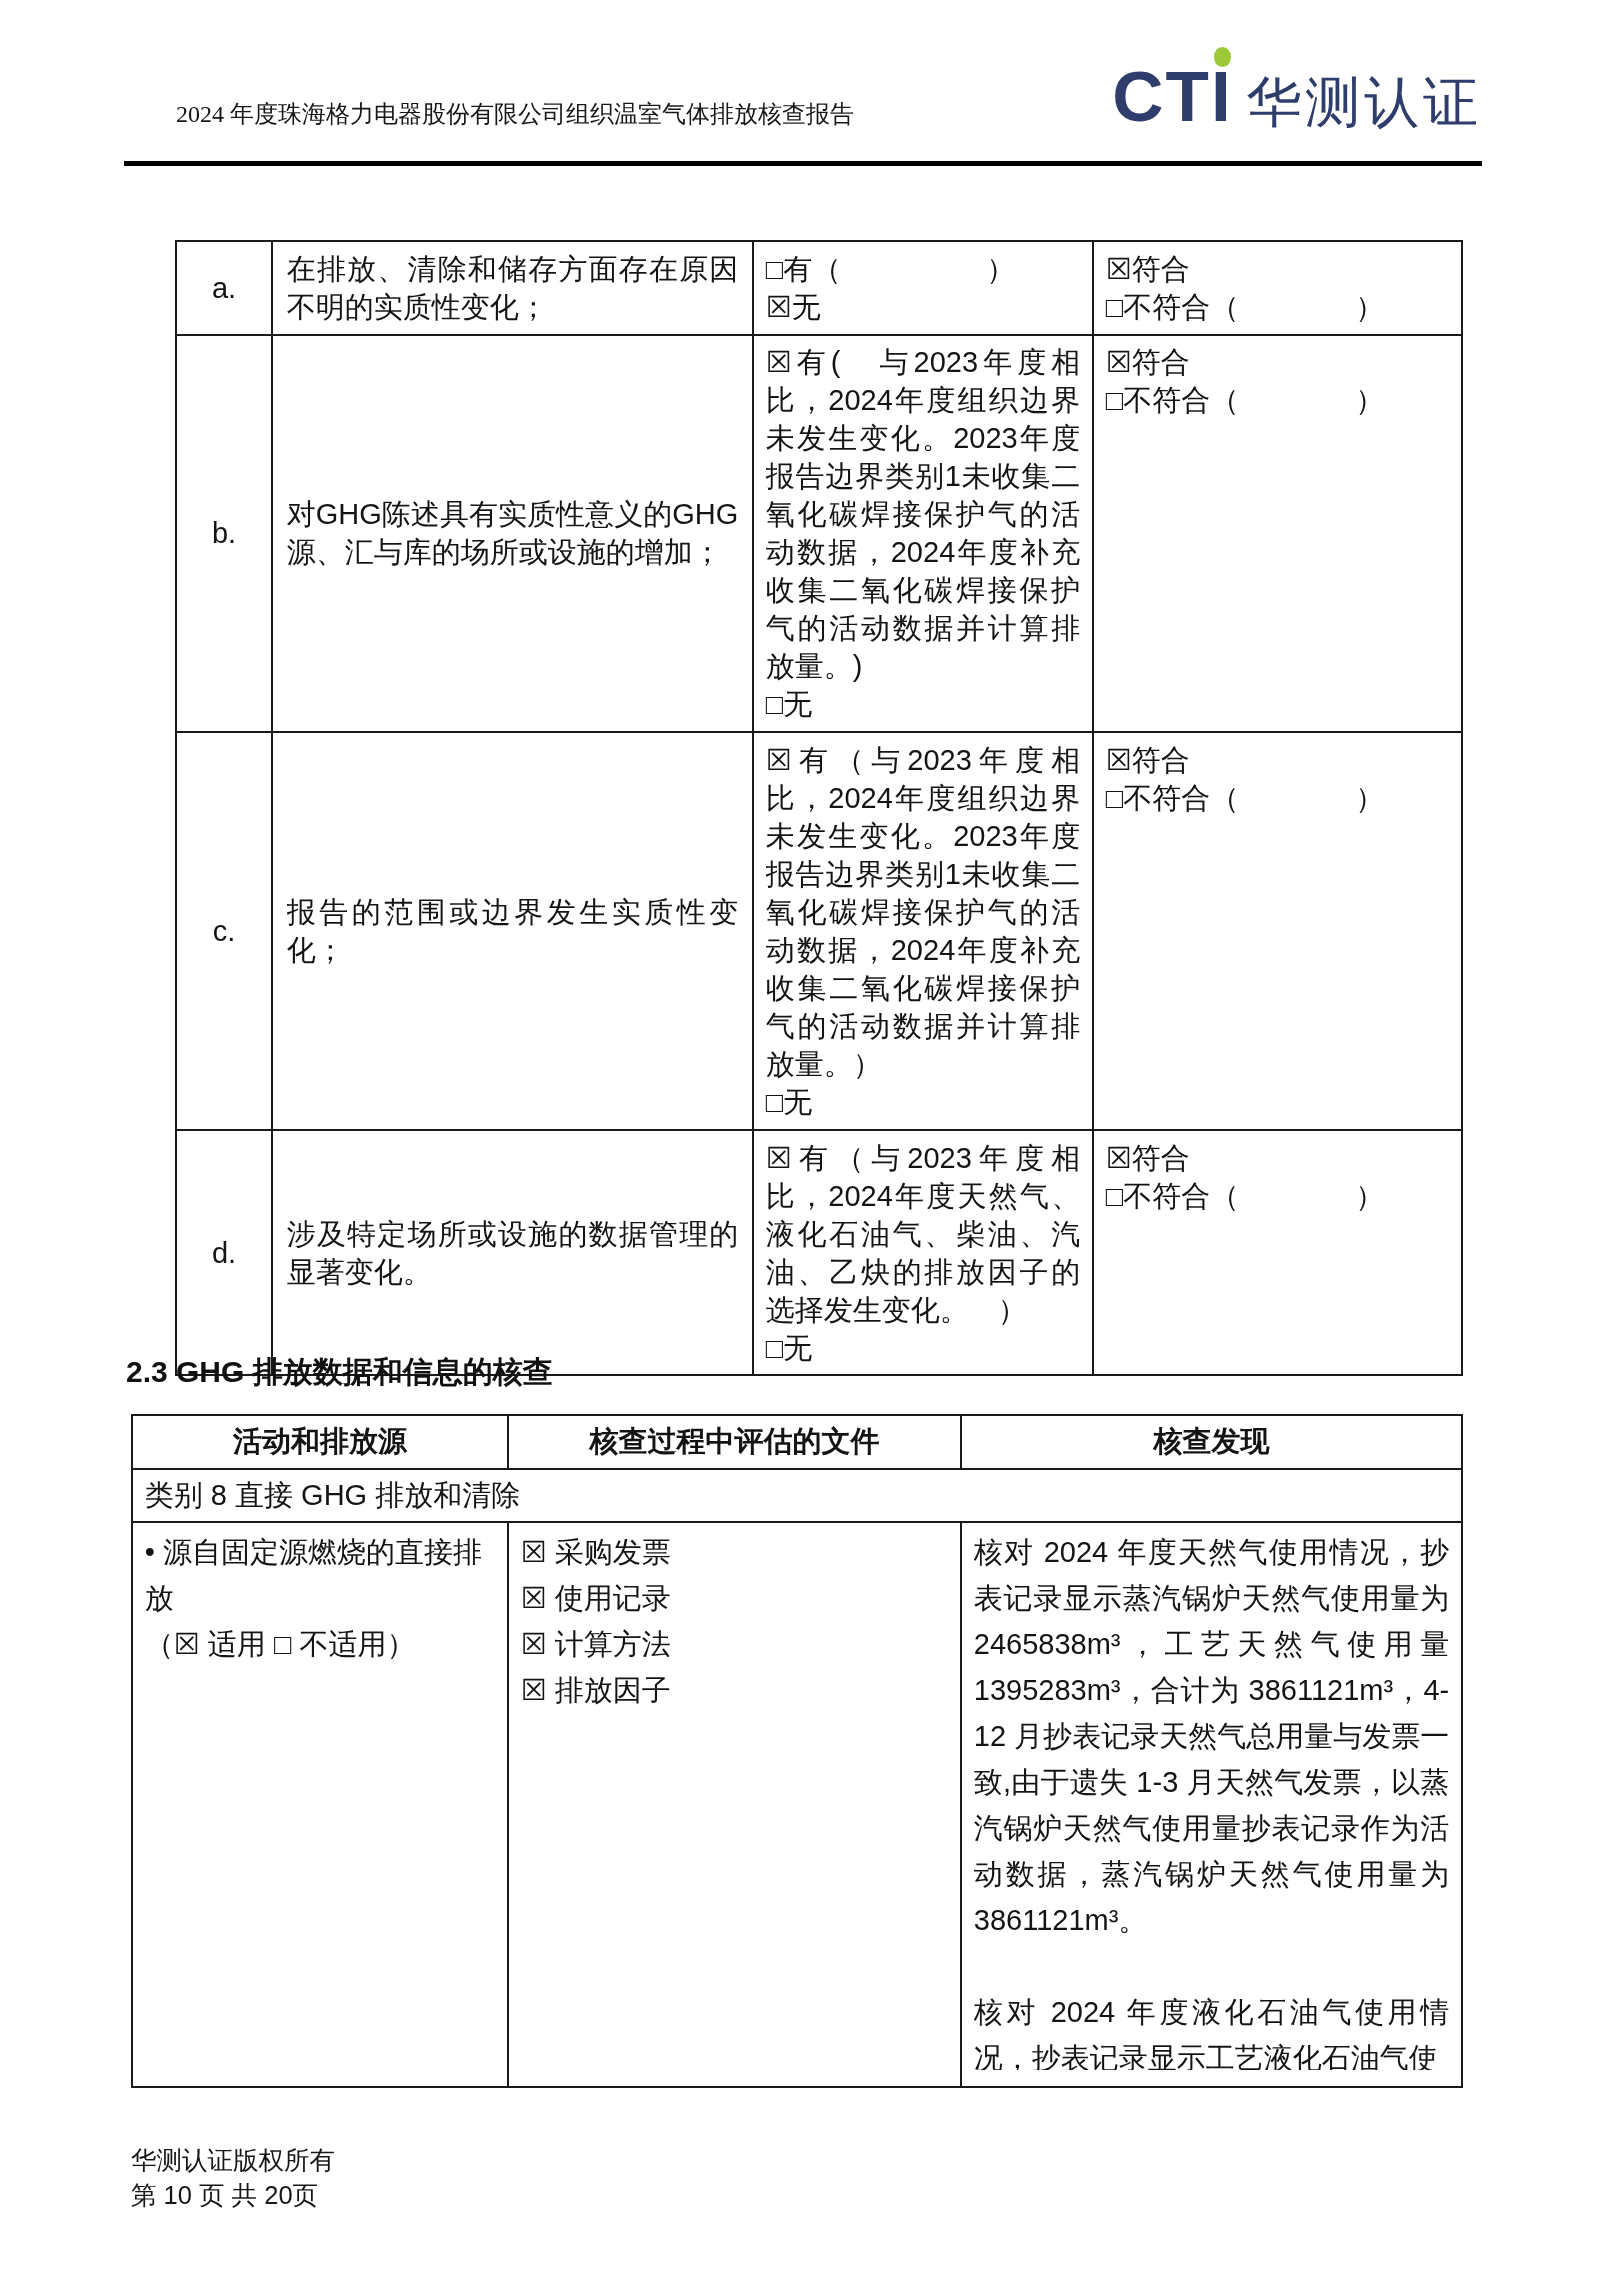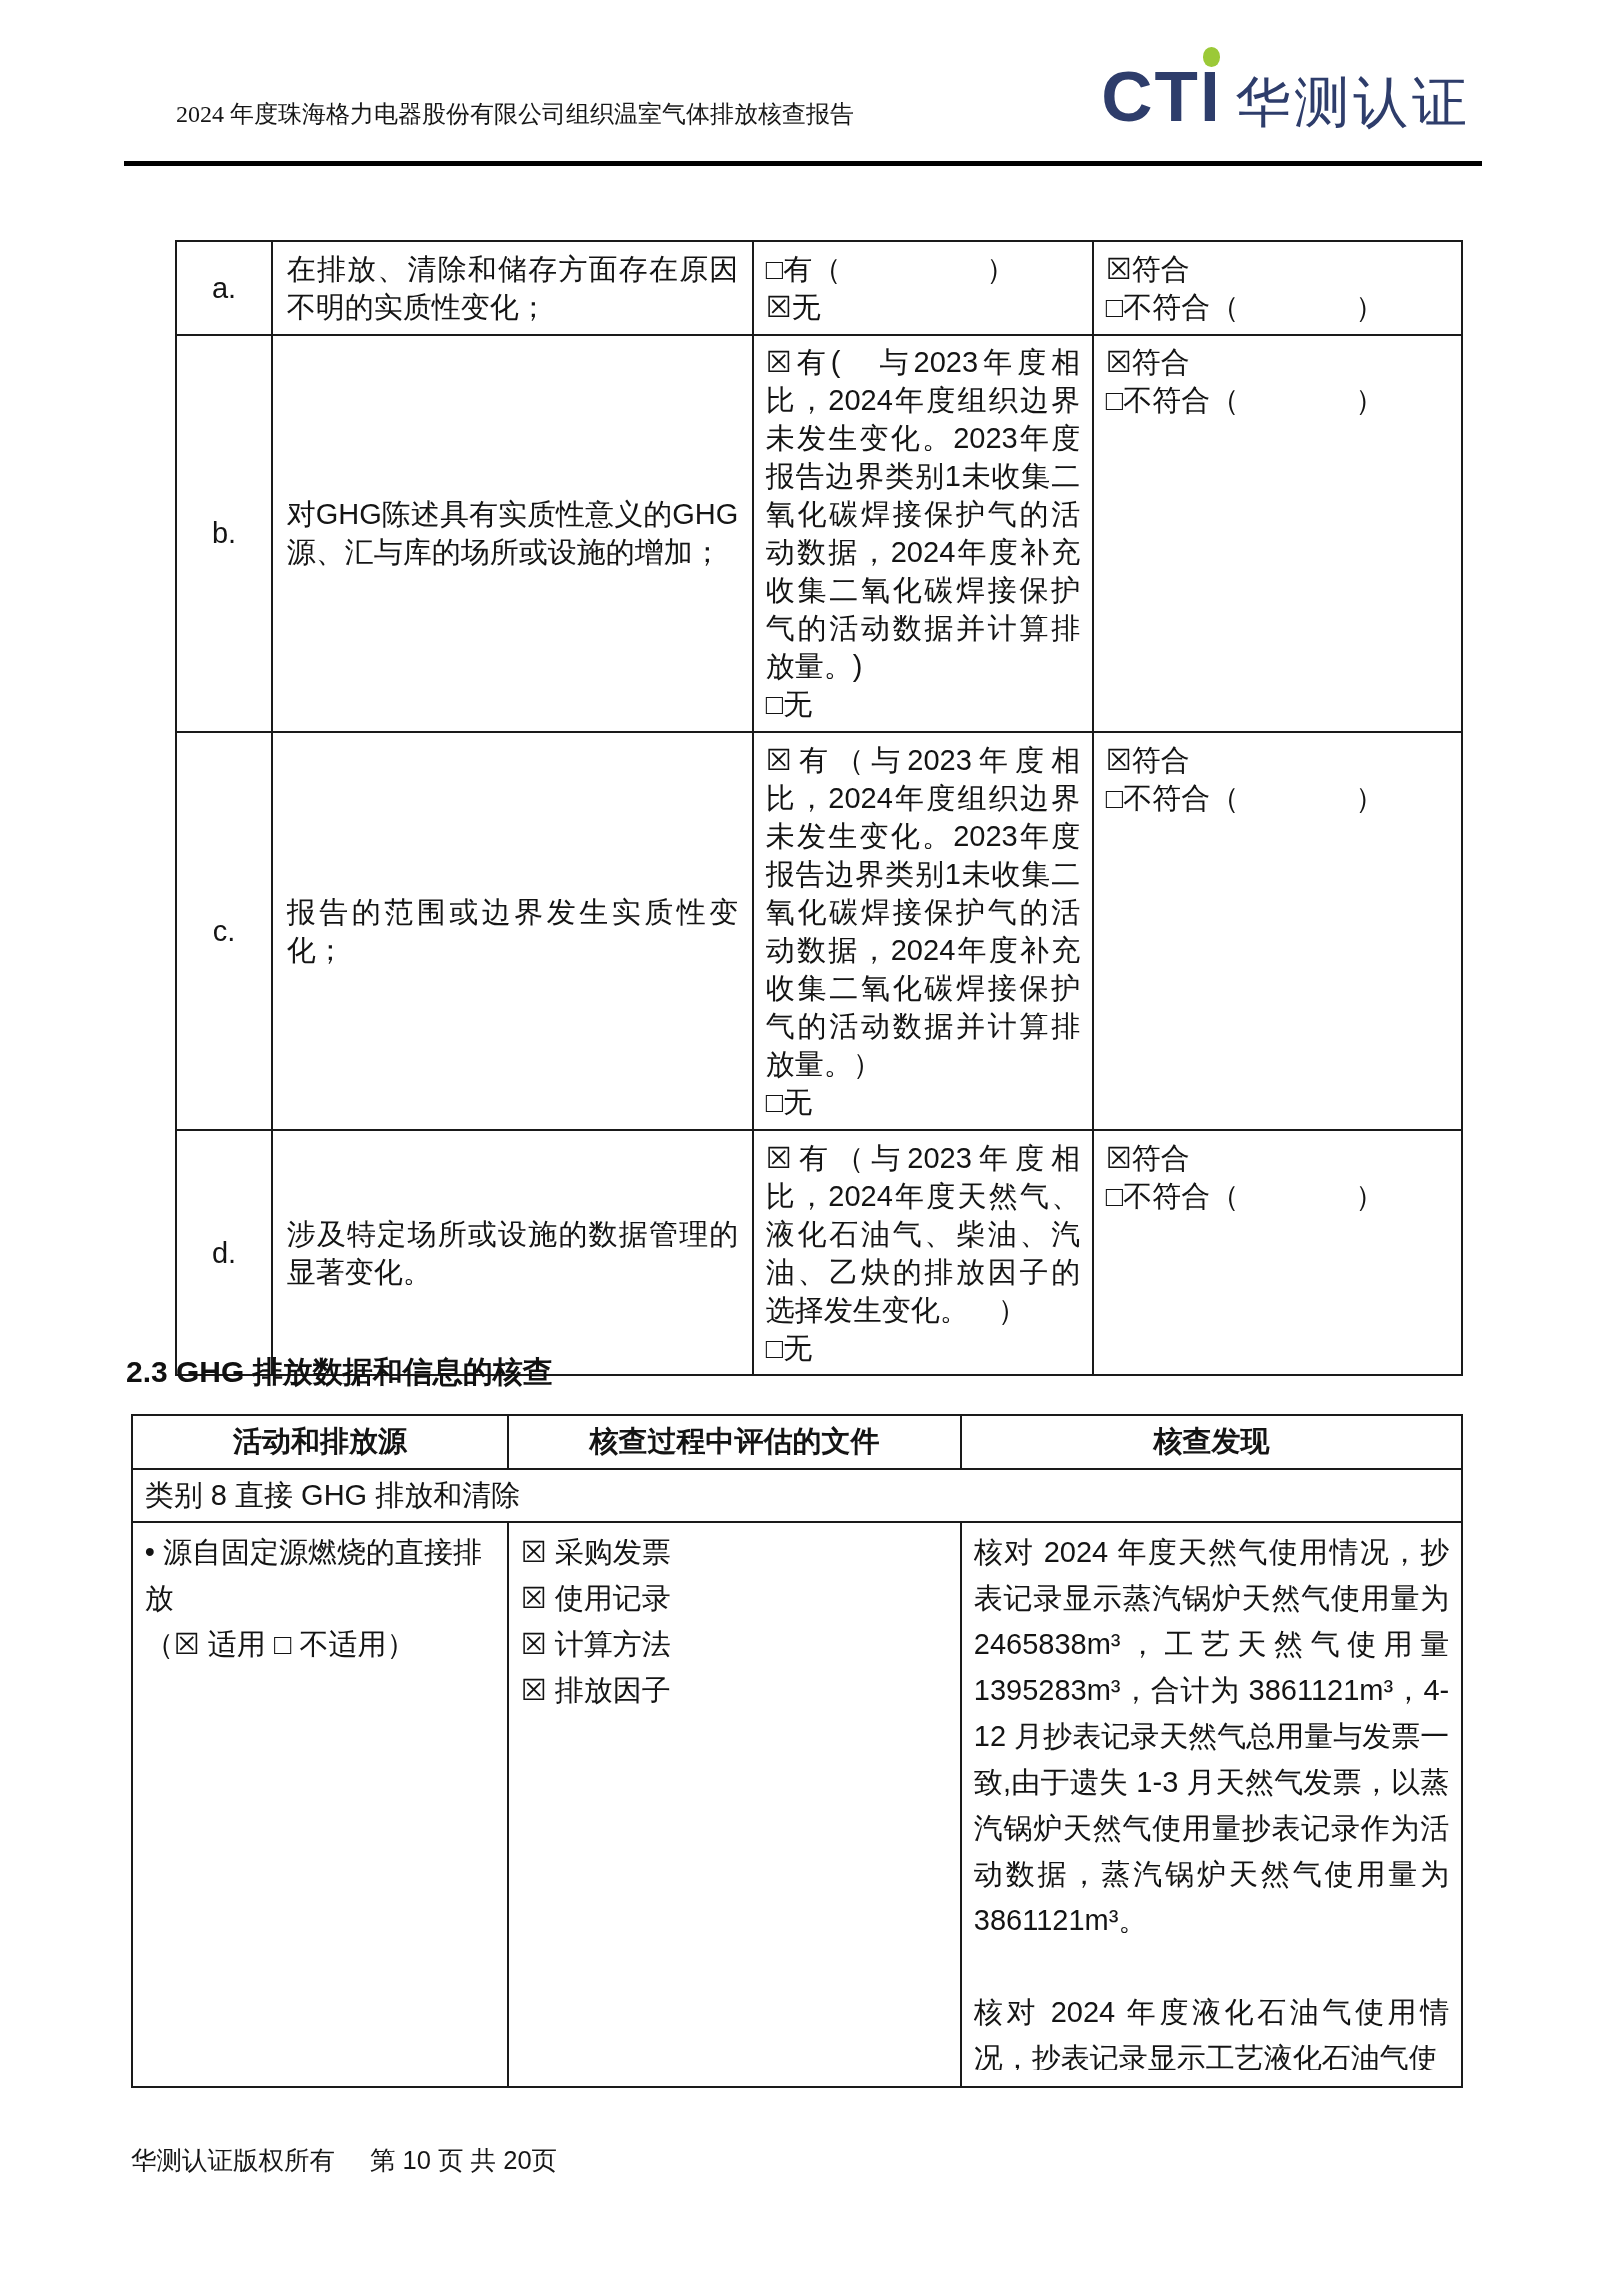--- a/index.html
+++ b/index.html
@@ -6,21 +6,21 @@
   html,body { background:#ffffff; }
   .page {
     position:relative; width:1621px; height:2293px; background:#ffffff;
     font-family:"Liberation Sans", sans-serif; color:#141414; overflow:hidden;
   }
   
   .title {
     position:absolute; left:176px; top:98px; font-family:"Liberation Serif", serif;
     font-size:24px; color:#161616; white-space:nowrap;
   }
-  .logo { position:absolute; top:61px; right:150px; display:flex; align-items:flex-end; gap:13.7px; }
+  .logo { position:absolute; top:61px; right:139px; display:flex; align-items:flex-end; gap:13.7px; }
   .logo .cti {
     position:relative; font-family:"Liberation Sans", sans-serif; font-weight:bold;
     font-size:71px; line-height:1; color:#2e3d6b; letter-spacing:2px;
   }
   .logo .dot {
     position:absolute; top:-13.7px; right:2px; width:16.7px; height:19.6px;
     border-radius:50%; background:#9bc937;
   }
   .logo .cn {
     font-weight:normal; font-size:55px; line-height:1.05; color:#2e3d6b; letter-spacing:3.9px;
@@ -55,21 +55,21 @@
   .t2 tr.cat { height:53px; }
   .t2 tr.cat td { font-size:29px; vertical-align:middle; padding:0 11.8px; }
   .t2 tr.content { height:565px; }
   .t2 tr.content td { vertical-align:top; font-size:29px; line-height:46px; padding:5.9px 11.8px;border-radius:23px; }
   .t2 .box { height:541px; overflow:hidden; }
   .t2 .find p { margin:0 0 46px 0; text-align:justify; }
   .t2 .find p:last-child { margin-bottom:0; }
   
   .footer {
     position:absolute; left:131px; top:2143px; font-size:25.5px; color:#161616;
-    display:flex; align-items:baseline; white-space:nowrap;
+    display:flex; align-items:baseline; white-space:nowrap;flex-direction:column;
   }
   .footer .f-left  { margin-right:35px; }
   .footer .f-mid   { margin-right:63px; }
 </style>
 </head>
 <body>
 
 <div class="page">
 
   <div class="title">2024 年度珠海格力电器股份有限公司组织温室气体排放核查报告</div>

